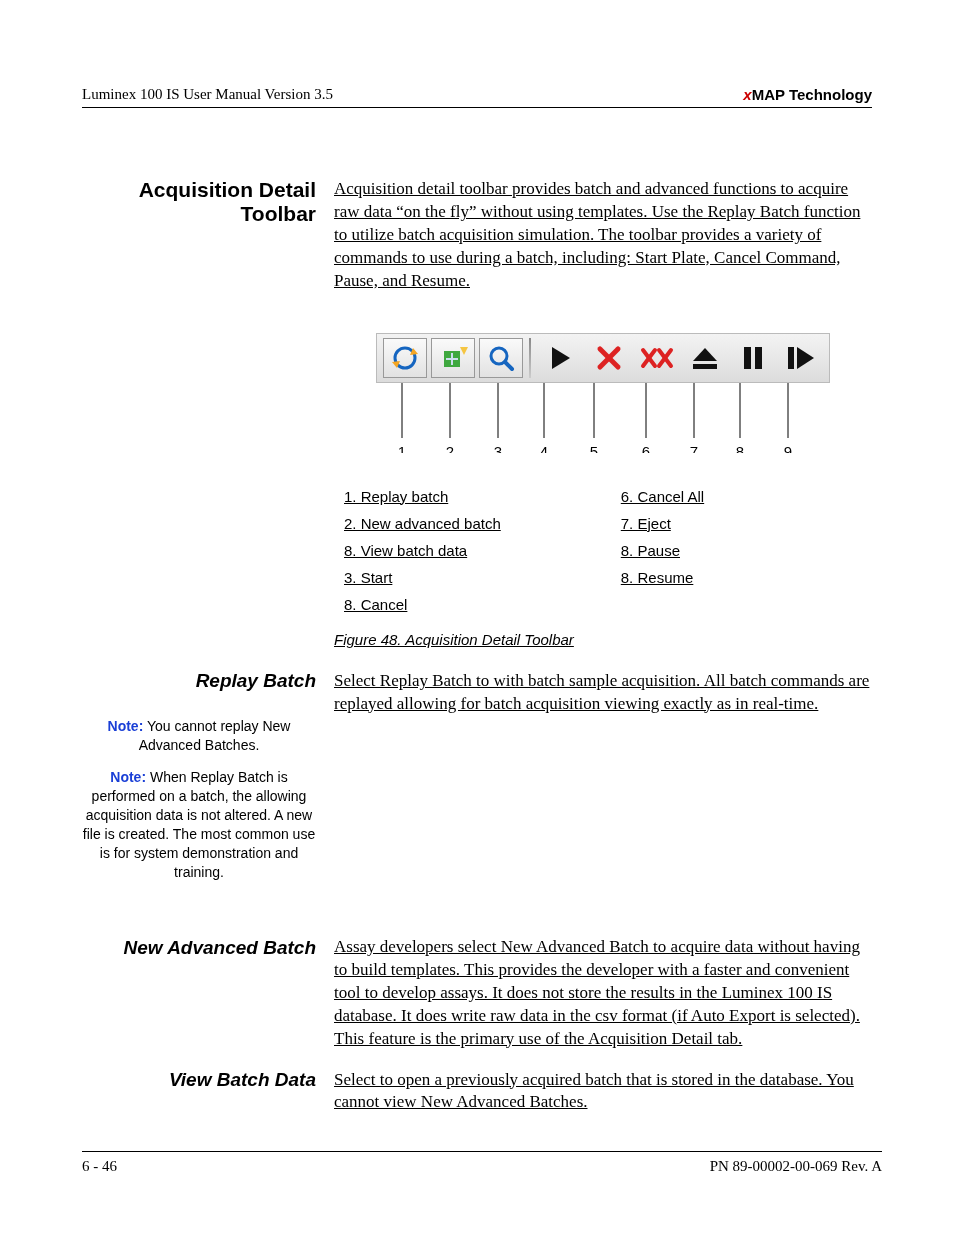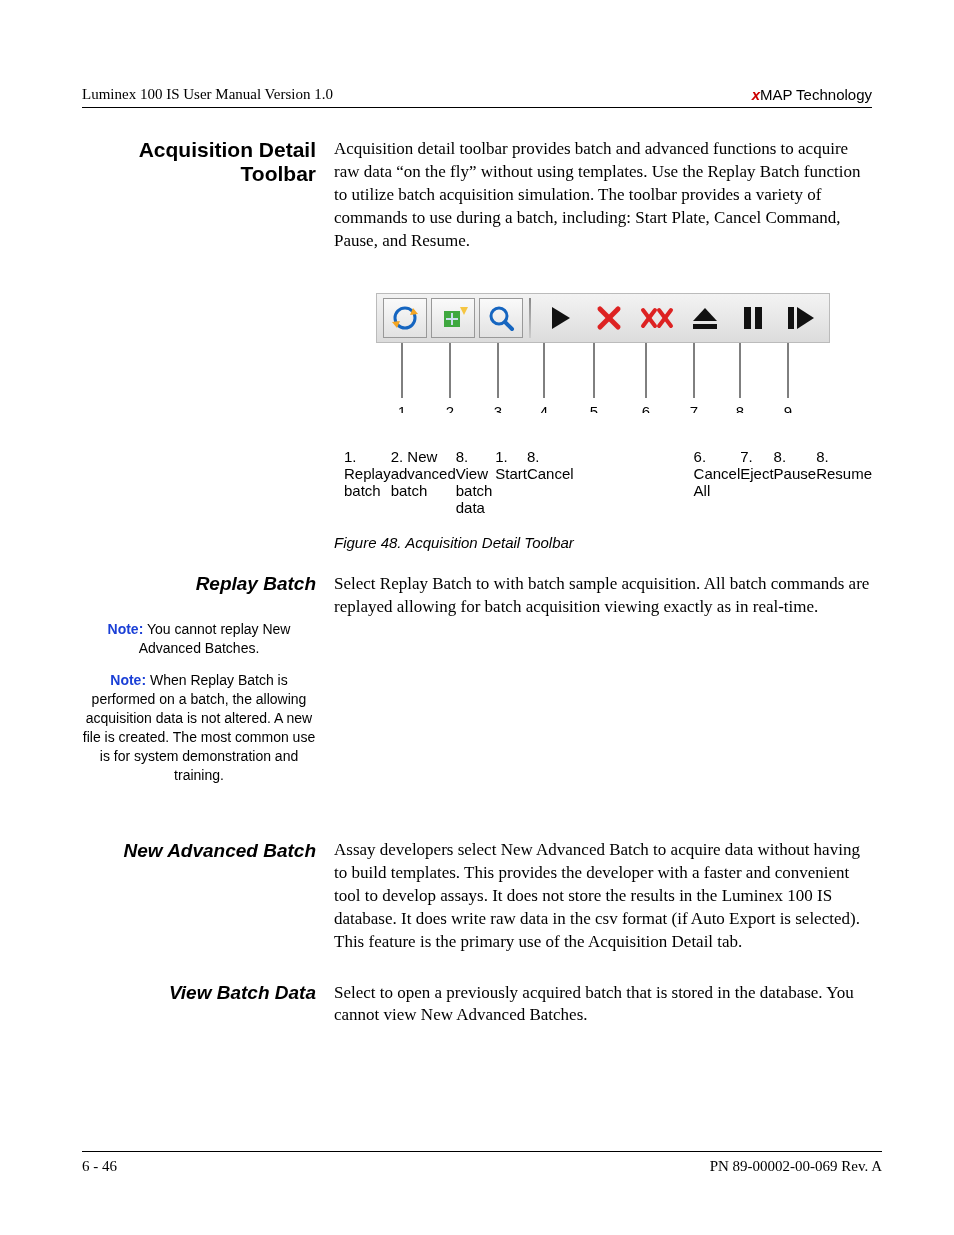--- a/index.html
+++ b/index.html
@@ -19,21 +19,21 @@
   }
   .header-line {
     display: flex;
     justify-content: space-between;
     font-size: 15px;
     border-bottom: 1px solid #000;
     padding-bottom: 4px;
   }
   .header-right { font-family: Arial, Helvetica, sans-serif; }
   .header-right .x { color: #c00; font-style: italic; font-weight: bold; }
-  .header-right .rest { font-weight: normal; }
+  .header-right .rest { font-weight: bold; }
   .footer-line {
     position: absolute;
     left: 82px; right: 72px; bottom: 60px;
     border-top: 1px solid #000;
     padding-top: 6px;
     display: flex;
     justify-content: space-between;
     font-size: 15px;
   }
   .row {
@@ -43,20 +43,21 @@
   }
   .side {
     width: 252px;
     min-width: 252px;
     text-align: right;
     padding-right: 18px;
     box-sizing: border-box;
   }
   .main {
     flex: 1;
+    text-decoration: underline;
   }
   .h2 {
     font-family: Arial, Helvetica, sans-serif;
     font-weight: bold;
     font-size: 21px;
   }
   .h3 {
     font-family: Arial, Helvetica, sans-serif;
     font-weight: bold;
     font-style: italic;
@@ -110,43 +111,43 @@
   .legend {
     display: flex;
     gap: 120px;
     width: 100%;
     margin-top: 30px;
     font-family: Arial, Helvetica, sans-serif;
     font-size: 15px;
     padding-left: 10px;
     box-sizing: border-box;
   }
-  .legend-col { display:flex; flex-direction:row; gap: 0; }
+  .legend-col { display:flex; flex-direction:column; gap: 10px; }
   .figure-caption {
     font-family: Arial, Helvetica, sans-serif;
     font-style: italic;
     font-size: 15px;
     text-align: left;
     width: 100%;
     margin-top: 18px;
   }
 </style>
 </head>
 <body>
 
 <div class="page">
 
   <div class="header-line">
-    <span>Luminex 100 IS User Manual Version 1.0</span>
+    <span>Luminex 100 IS User Manual Version 3.5</span>
     <span class="header-right">
       <span class="x">x</span><span class="rest">MAP Technology</span>
     </span>
   </div>
 
-  <div class="row" style="margin-top:30px;">
+  <div class="row" style="margin-top:70px;">
     <div class="side">
       <div class="h2">Acquisition Detail Toolbar</div>
     </div>
     <div class="main">
       <div class="body-text">Acquisition detail toolbar provides batch and advanced functions to acquire raw data “on the fly” without using templates. Use the Replay Batch function to utilize batch acquisition simulation. The toolbar provides a variety of commands to use during a batch, including: Start Plate, Cancel Command, Pause, and Resume.</div>
 
       <div class="toolbar-wrap">
         <div style="position:relative;">
           <div class="toolbar-bar">
             <div class="tb-btn raised">
@@ -236,21 +237,21 @@
               <text x="412" y="74">9</text>
             </g>
           </svg>
         </div>
 
         <div class="legend">
           <div class="legend-col">
             <span>1. Replay batch</span>
             <span>2. New advanced batch</span>
             <span>8. View batch data</span>
-            <span>1. Start</span>
+            <span>3. Start</span>
             <span>8. Cancel</span>
           </div>
           <div class="legend-col">
             <span>6. Cancel All</span>
             <span>7. Eject</span>
             <span>8. Pause</span>
             <span>8. Resume</span>
           </div>
         </div>
         <div class="figure-caption">Figure 48.  Acquisition Detail Toolbar</div>
@@ -276,21 +277,21 @@
 
   <div class="row" style="margin-top:40px;">
     <div class="side">
       <div class="h3" style="line-height:1.25;">New Advanced Batch</div>
     </div>
     <div class="main">
       <div class="body-text">Assay developers select New Advanced Batch to acquire data without having to build templates. This provides the developer with a faster and convenient tool to develop assays. It does not store the results in the Luminex 100 IS database. It does write raw data in the csv format (if Auto Export is selected). This feature is the primary use of the Acquisition Detail tab.</div>
     </div>
   </div>
 
-  <div class="row" style="margin-top:28px;">
+  <div class="row" style="margin-top:18px;">
     <div class="side">
       <div class="h3">View Batch Data</div>
     </div>
     <div class="main">
       <div class="body-text">Select to open a previously acquired batch that is stored in the database. You cannot view New Advanced Batches.</div>
     </div>
   </div>
 
   <div class="footer-line">
     <span>6 - 46</span>

